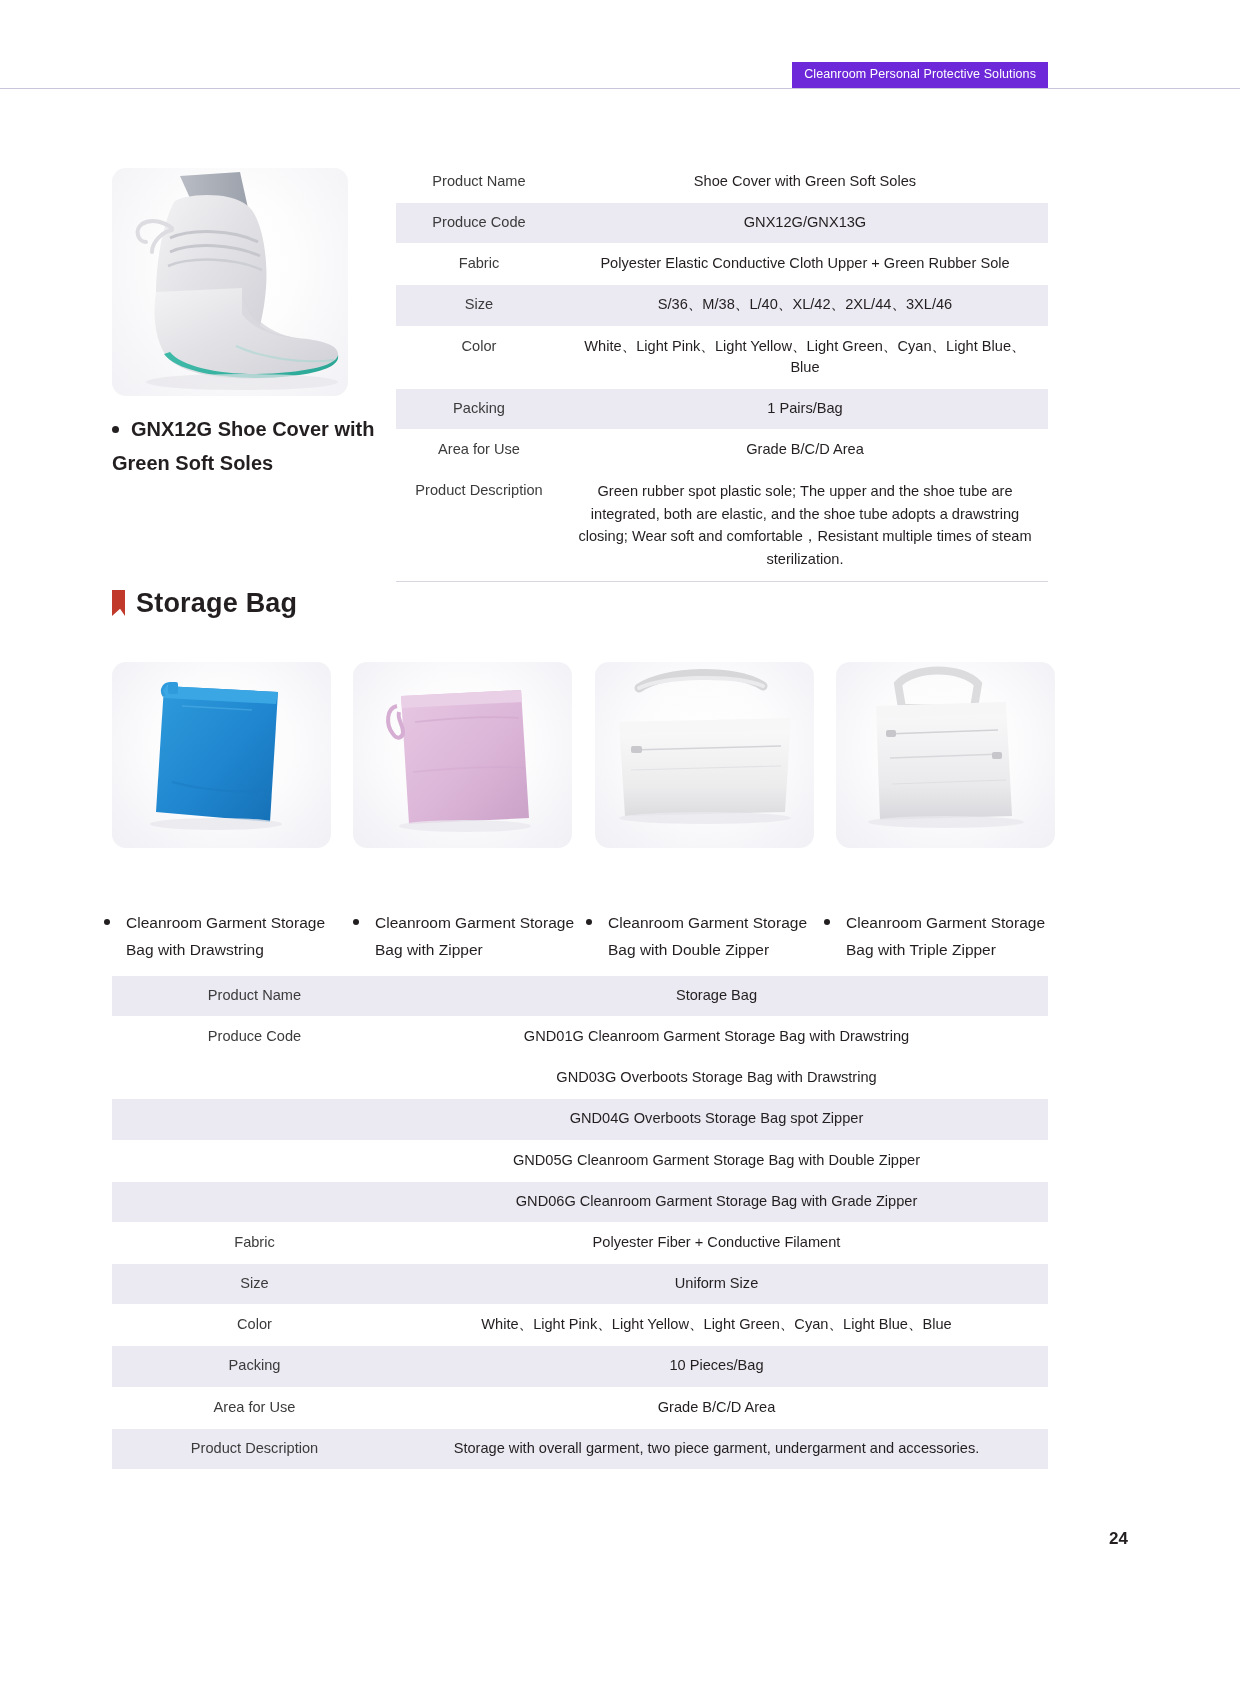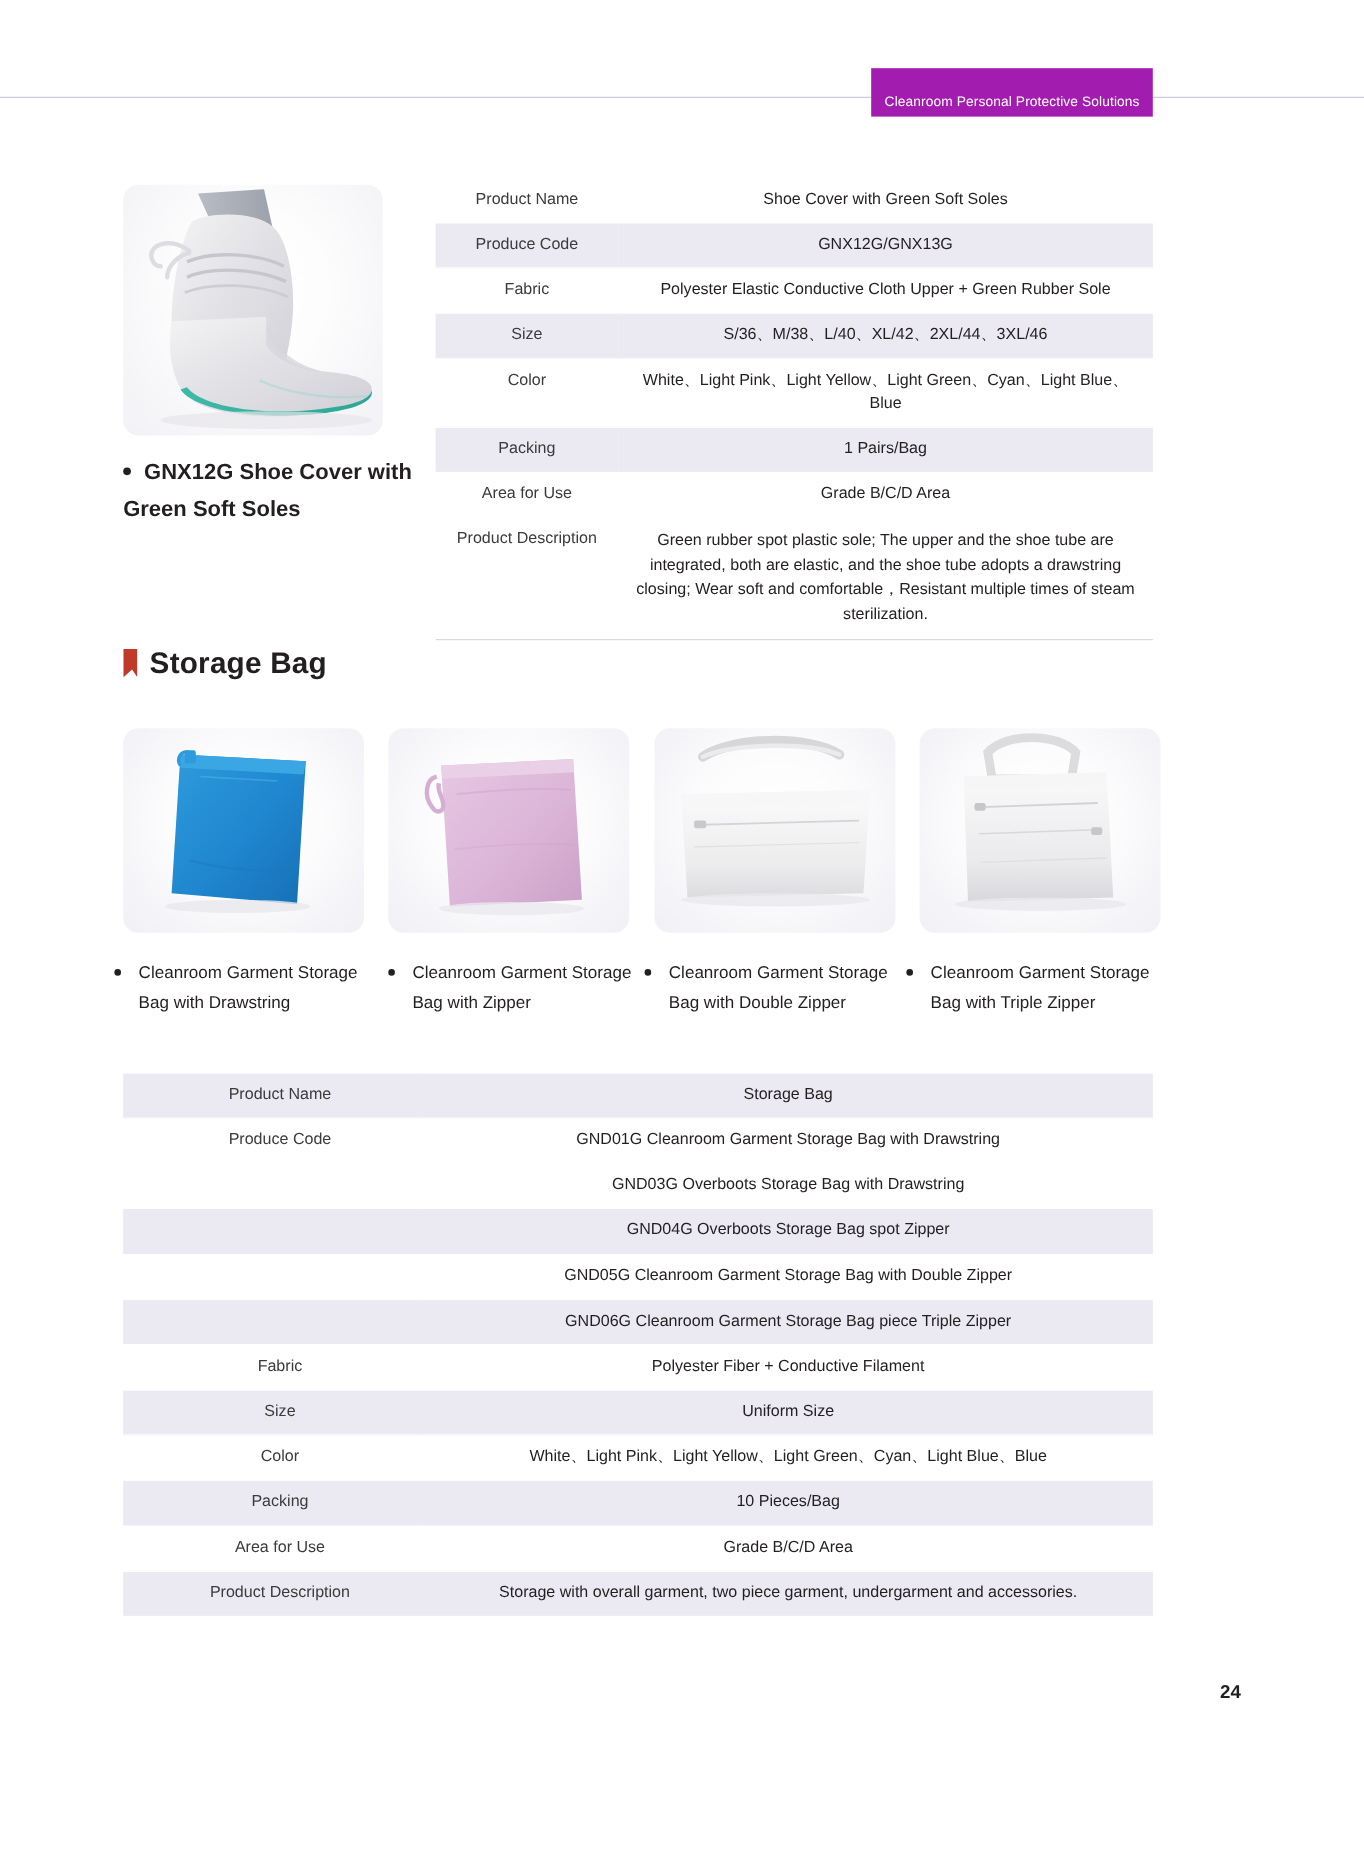--- a/index.html
+++ b/index.html
@@ -16,25 +16,25 @@
 
   
   .header-rule {
     position: absolute;
     top: 88px; left: 0; width: 1240px; height: 1px;
     background: #c9c6dc;
   }
   .header-tag {
     position: absolute;
     top: 62px; right: 192px;
-    background: #a21caf;
+    background: #6d28d9;
     color: #ffffff;
     font-size: 12.5px;
     letter-spacing: .1px;
-    padding: 24px 12px 7px 12px;
+    padding: 6px 12px 7px 12px;
     line-height: 1;
     white-space: nowrap;
   }
 
   
   .shoe-figure {
     position: absolute;
     left: 112px; top: 168px;
     width: 236px; height: 228px;
     border-radius: 14px;
@@ -113,21 +113,21 @@
     background: radial-gradient(ellipse at 50% 45%, #ffffff 0%, #fcfcfd 45%, #f4f3f7 80%, #f1f0f4 100%);
     overflow: hidden;
   }
   .bag1 { left: 112px; }
   .bag2 { left: 353px; }
   .bag3 { left: 595px; }
   .bag4 { left: 836px; }
 
   .bag-cap {
     position: absolute;
-    top: 872px;
+    top: 910px;
     font-size: 15.5px;
     line-height: 1.72;
     color: #231f20;
   }
   .bag-cap .bullet {
     position: absolute;
     left: 0; top: 9px;
     width: 6px; height: 6px;
     border-radius: 50%;
     background: #231f20;
@@ -371,21 +371,21 @@
     <tr class="alt">
       <td class="label"></td>
       <td class="value">GND04G Overboots Storage Bag spot Zipper</td>
     </tr>
     <tr>
       <td class="label"></td>
       <td class="value">GND05G Cleanroom Garment Storage Bag with Double Zipper</td>
     </tr>
     <tr class="alt">
       <td class="label"></td>
-      <td class="value">GND06G Cleanroom Garment Storage Bag piece Triple Zipper</td>
+      <td class="value">GND06G Cleanroom Garment Storage Bag with Grade Zipper</td>
     </tr>
     <tr>
       <td class="label">Fabric</td>
       <td class="value">Polyester Fiber + Conductive Filament</td>
     </tr>
     <tr class="alt">
       <td class="label">Size</td>
       <td class="value">Uniform Size</td>
     </tr>
     <tr>

